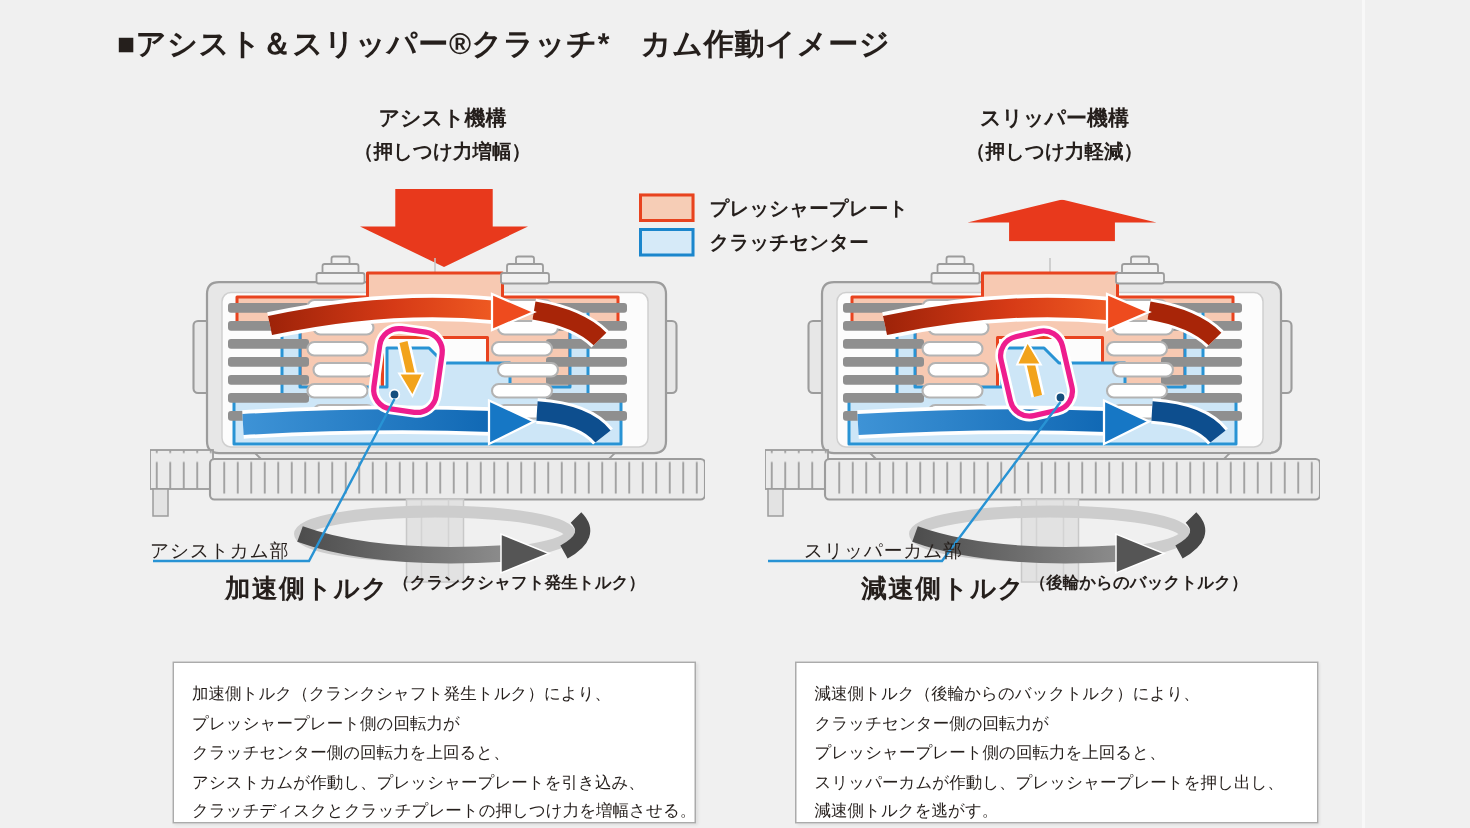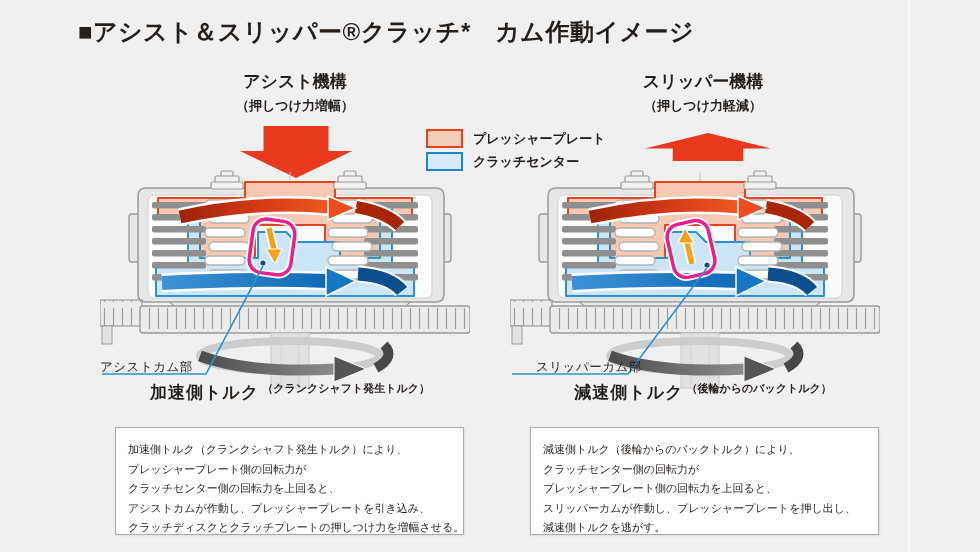--- a/index.html
+++ b/index.html
@@ -2,39 +2,39 @@
 <html><head>
 <meta charset="utf-8">
 <style>
   html,body{margin:0;padding:0;}
   .stage{
     position:relative;width:980px;height:552px;overflow:hidden;
     font-family:"Liberation Sans","DejaVu Sans",sans-serif;
     background:#F0F0F0;color:#251F1C;
   }
   .edge-line{position:absolute;left:908px;top:0;width:2px;height:552px;background:rgba(255,255,255,.5);}
-  .title{position:absolute;left:78px;top:16px;font-size:24px;font-weight:bold;letter-spacing:.5px;}
+  .title{position:absolute;left:78px;top:16px;font-size:20px;font-weight:bold;letter-spacing:.5px;}
   .head-wrap{position:absolute;top:70px;width:250px;text-align:center;}
   .head-wrap.hl{left:170px;} .head-wrap.hr{left:578px;}
-  .mech-heading{font-size:17px;font-weight:bold;}
+  .mech-heading{font-size:14px;font-weight:bold;}
   .mech-sub{margin-top:4px;font-size:13px;font-weight:600;}
   .arrow-down{position:absolute;left:240px;top:126px;width:112px;height:52px;
     clip-path:polygon(21% 0,79% 0,79% 48%,100% 48%,50% 100%,0 48%,21% 48%);}
   .arrow-up{position:absolute;left:645px;top:133px;width:126px;height:28px;
     clip-path:polygon(50% 0,100% 55%,78% 55%,78% 100%,22% 100%,22% 55%,0 55%);}
   .legend{position:absolute;left:426px;top:129px;}
   .legend-row{display:flex;align-items:center;margin-bottom:4px;}
   .swatch{width:37px;height:19px;border:2px solid #000;box-sizing:border-box;}
   .legend-label{margin-left:10px;font-size:13px;font-weight:600;}
   .diagram{position:absolute;top:170px;width:370px;height:230px;}
   .cam-label{position:absolute;top:359px;font-size:12.5px;font-weight:500;letter-spacing:.5px;}
   .torque{position:absolute;top:381px;width:370px;display:flex;justify-content:center;align-items:flex-start;gap:3px;white-space:nowrap;}
   .torque b{font-size:17px;font-weight:bold;letter-spacing:1px;}
   .torque span{font-size:11px;font-weight:600;}
-  .desc-box{position:absolute;top:427px;width:349px;height:108px;box-sizing:border-box;
+  .desc-box{position:absolute;top:441px;width:349px;height:108px;box-sizing:border-box;
     background:#FFFFFF;border:1px solid #ABABAB;box-shadow:1px 1px 2px rgba(0,0,0,.08);
     padding:12px 12px;font-size:11px;line-height:19.5px;white-space:nowrap;}
 </style>
 </head>
 <body>
 
 <svg width="0" height="0" style="position:absolute" xmlns="http://www.w3.org/2000/svg" xmlns:xlink="http://www.w3.org/1999/xlink" aria-hidden="true">
   <defs>
     <linearGradient id="gradRed" x1="0" y1="0" x2="1" y2="0">
       <stop offset="0" stop-color="#9E2309"></stop>

